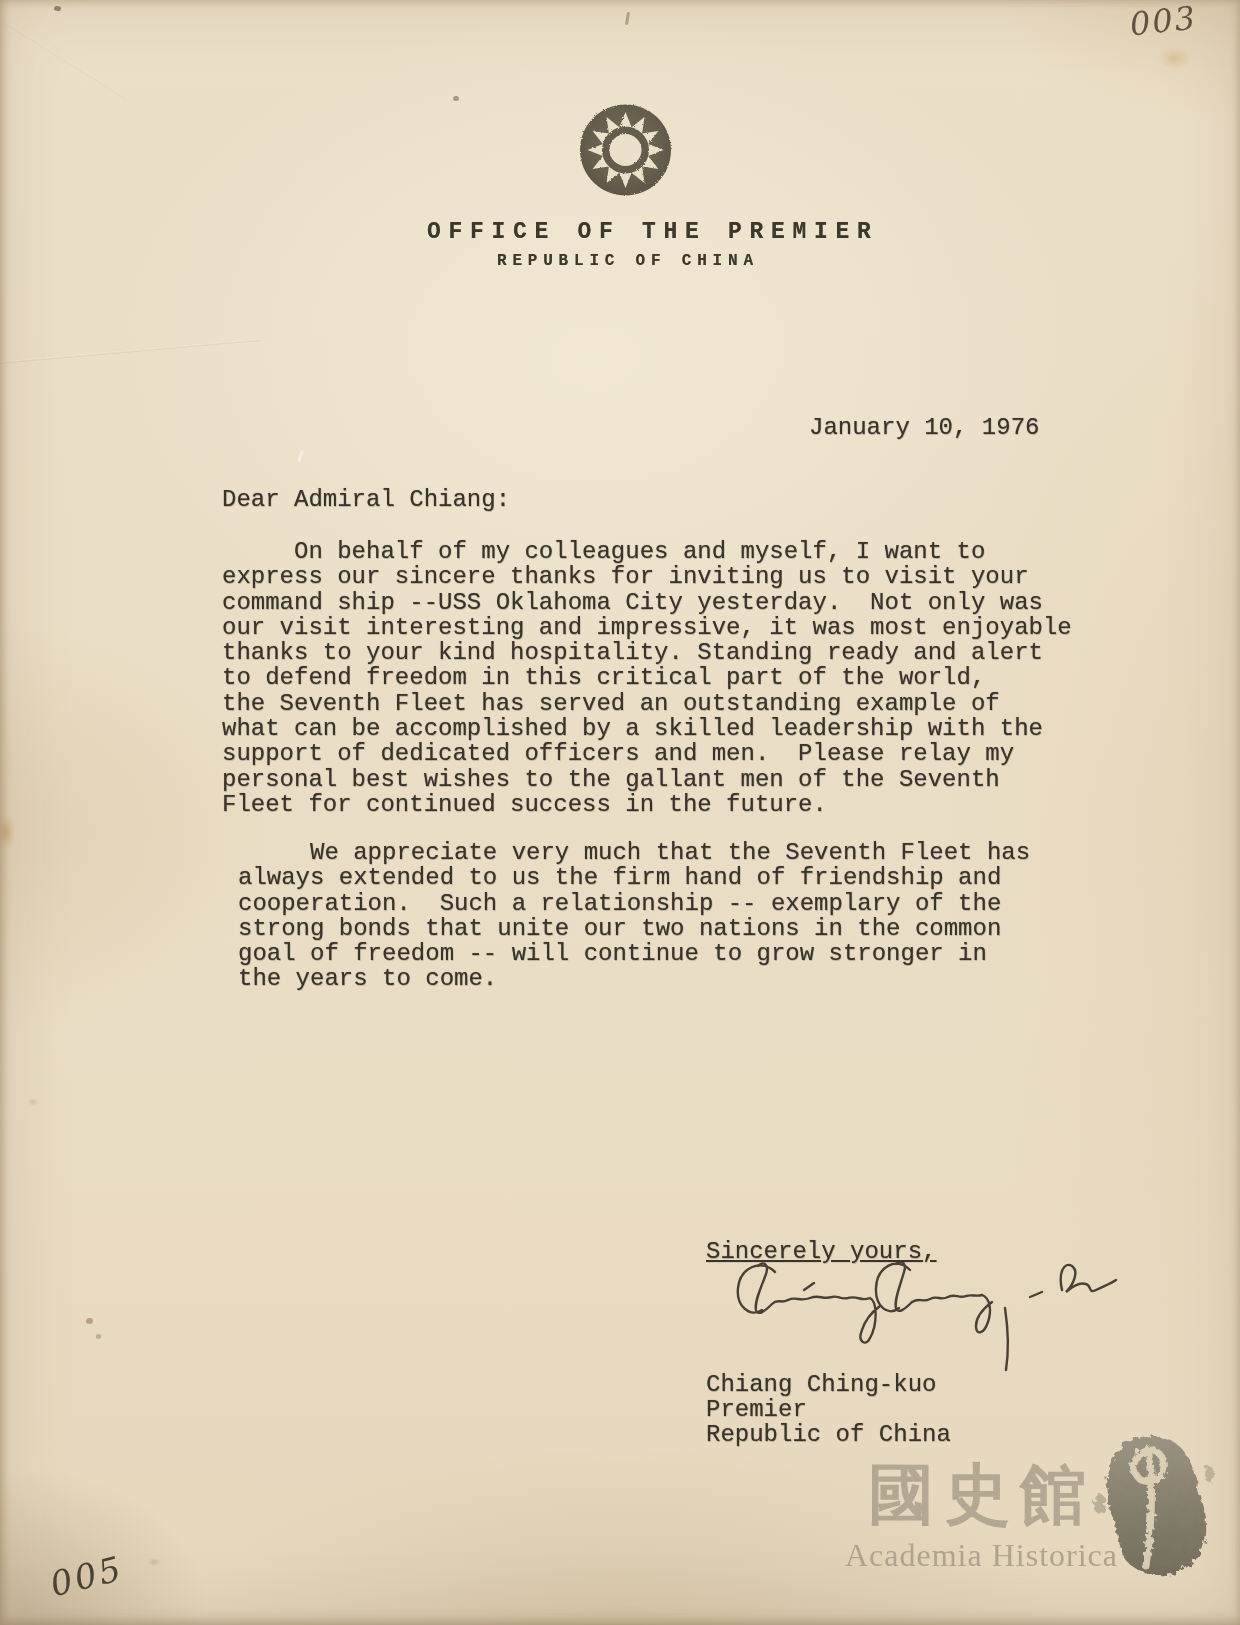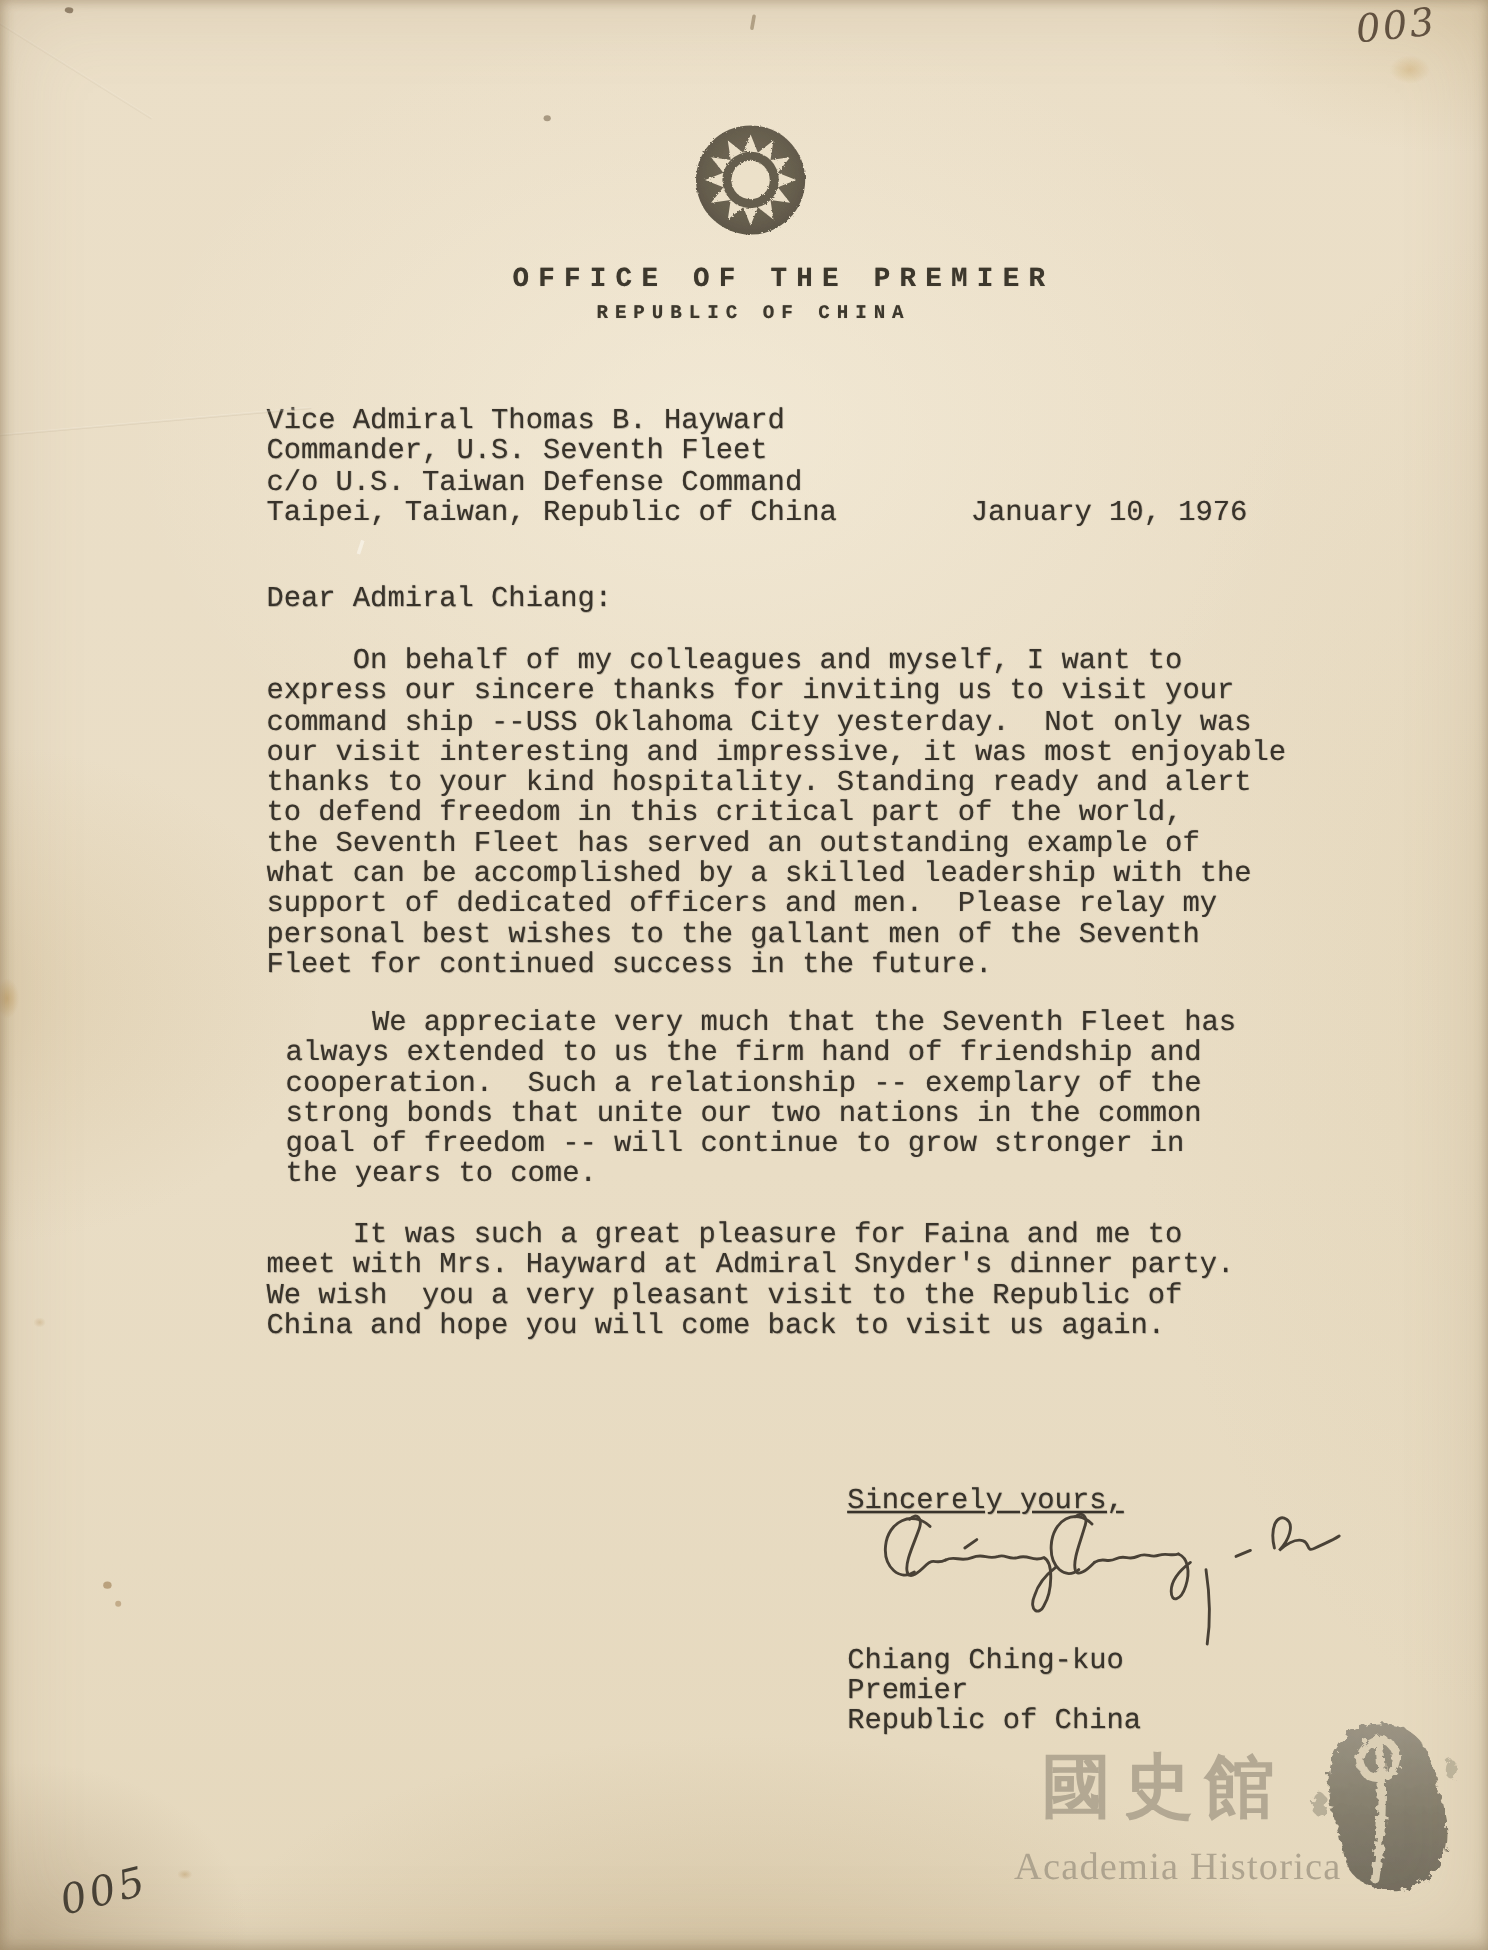--- a/index.html
+++ b/index.html
@@ -44,21 +44,21 @@
   }
   .hand{
     position:absolute; font-family:"DejaVu Serif",serif; font-style:italic;
     color:#554739;
   }
   #num-tr{ left:1130px; top:2px;  font-size:32px; letter-spacing:2px; transform:rotate(-6deg); color:#5f5040;}
   #num-bl{ left:50px;  top:1556px; font-size:34px; letter-spacing:3px; transform:rotate(-14deg); color:#474136;}
   #wm-cjk{
     position:absolute; left:868px; top:1450px;
     font-family:"DejaVu Sans","Liberation Sans",sans-serif; font-weight:700;
-    font-size:58px; letter-spacing:10px; color:#8f8675; opacity:.58; white-space:pre;
+    font-size:66px; letter-spacing:10px; color:#8f8675; opacity:.58; white-space:pre;
   }
   #wm-latin{
     position:absolute; left:845px; top:1537px;
     font-family:"Liberation Serif",serif; font-size:32px; letter-spacing:1px;
     color:#a69c89; opacity:.85; white-space:pre;
   }
   .svg-abs{position:absolute;}
   .speck{position:absolute; pointer-events:none;}
   .crease{position:absolute; pointer-events:none;}
 </style>
@@ -85,24 +85,20 @@
       <circle cx="47.5" cy="48" r="45.5" fill="url(#discg)"></circle>
       <polygon fill="#ebe0c9" points="47.5,10 53.6,25.3 66.5,15.1 64.1,31.4 80.4,29 70.2,41.9 85.5,48 70.2,54.1 80.4,67 64.1,64.6 66.5,80.9 53.6,70.7 47.5,86 41.4,70.7 28.5,80.9 30.9,64.6 14.6,67 24.8,54.1 9.5,48 24.8,41.9 14.6,29 30.9,31.4 28.5,15.1 41.4,25.3"></polygon>
       <circle cx="47.5" cy="48" r="23.5" fill="#575040"></circle>
       <circle cx="47.5" cy="48" r="16" fill="#ebe0c9"></circle>
     </g>
   </svg>
 
   <div class="lh1">OFFICE OF THE PREMIER</div>
   <div class="lh2">REPUBLIC OF CHINA</div>
 
-  <div class="tw" style="left:222px;top:339px;">Vice Admiral Thomas B. Hayward
-Commander, U.S. Seventh Fleet
-c/o U.S. Taiwan Defense Command
-Taipei, Taiwan, Republic of China</div>
 
   <div class="tw" style="left:809px;top:415px;">January 10, 1976</div>
 
   <div class="tw" style="left:222px;top:487px;">Dear Admiral Chiang:</div>
 
   <div class="tw" style="left:222px;top:539px;">     On behalf of my colleagues and myself, I want to
 express our sincere thanks for inviting us to visit your
 command ship --USS Oklahoma City yesterday.  Not only was
 our visit interesting and impressive, it was most enjoyable
 thanks to your kind hospitality. Standing ready and alert
@@ -111,24 +107,20 @@
 what can be accomplished by a skilled leadership with the
 support of dedicated officers and men.  Please relay my
 personal best wishes to the gallant men of the Seventh
 Fleet for continued success in the future.</div>
   <div class="tw" style="left:222px;top:840px;margin-left:16px;">     We appreciate very much that the Seventh Fleet has
 always extended to us the firm hand of friendship and
 cooperation.  Such a relationship -- exemplary of the
 strong bonds that unite our two nations in the common
 goal of freedom -- will continue to grow stronger in
 the years to come.</div>
-  <div class="tw" style="left:222px;top:1017px;">     It was such a great pleasure for Faina and me to
-meet with Mrs. Hayward at Admiral Snyder's dinner party.
-We wish  you a very pleasant visit to the Republic of
-China and hope you will come back to visit us again.</div>
 
   <div class="tw" style="left:706px;top:1239px;text-decoration:underline;">Sincerely yours,</div>
 
   <svg class="svg-abs" style="left:700px;top:1240px;" width="420" height="140" viewBox="0 0 420 140">
     <g fill="none" stroke="#3c352b" stroke-width="2.4" stroke-linecap="round" opacity="0.92">
       <path d="M 75 32 C 60 18 40 28 38 48 C 36 66 50 78 62 70"></path>
       <path d="M 58 26 C 64 20 69 25 66 34 C 61 48 54 62 56 70 C 58 77 66 70 72 64 C 78 58 80 64 88 60"></path>
       <path d="M 104 50 L 114 43"></path>
       <path d="M 88 60 C 96 56 100 62 110 58 C 120 54 122 60 132 57 C 138 55 140 60 148 58 C 158 55 160 62 170 58 C 178 62 177 86 170 98 C 166 107 157 102 162 90 C 165 80 172 72 180 66"></path>
       <path d="M 210 30 C 196 16 177 27 176 48 C 175 66 188 77 199 68"></path>

